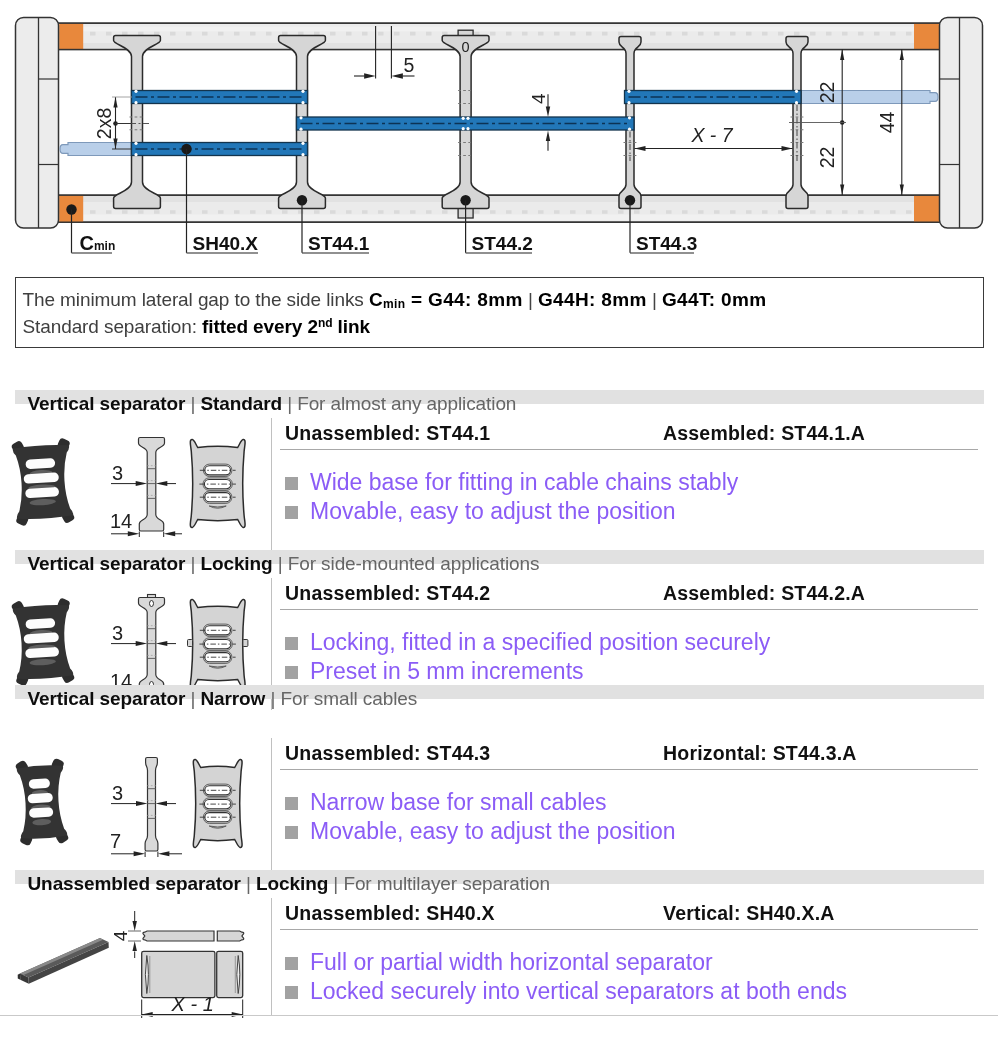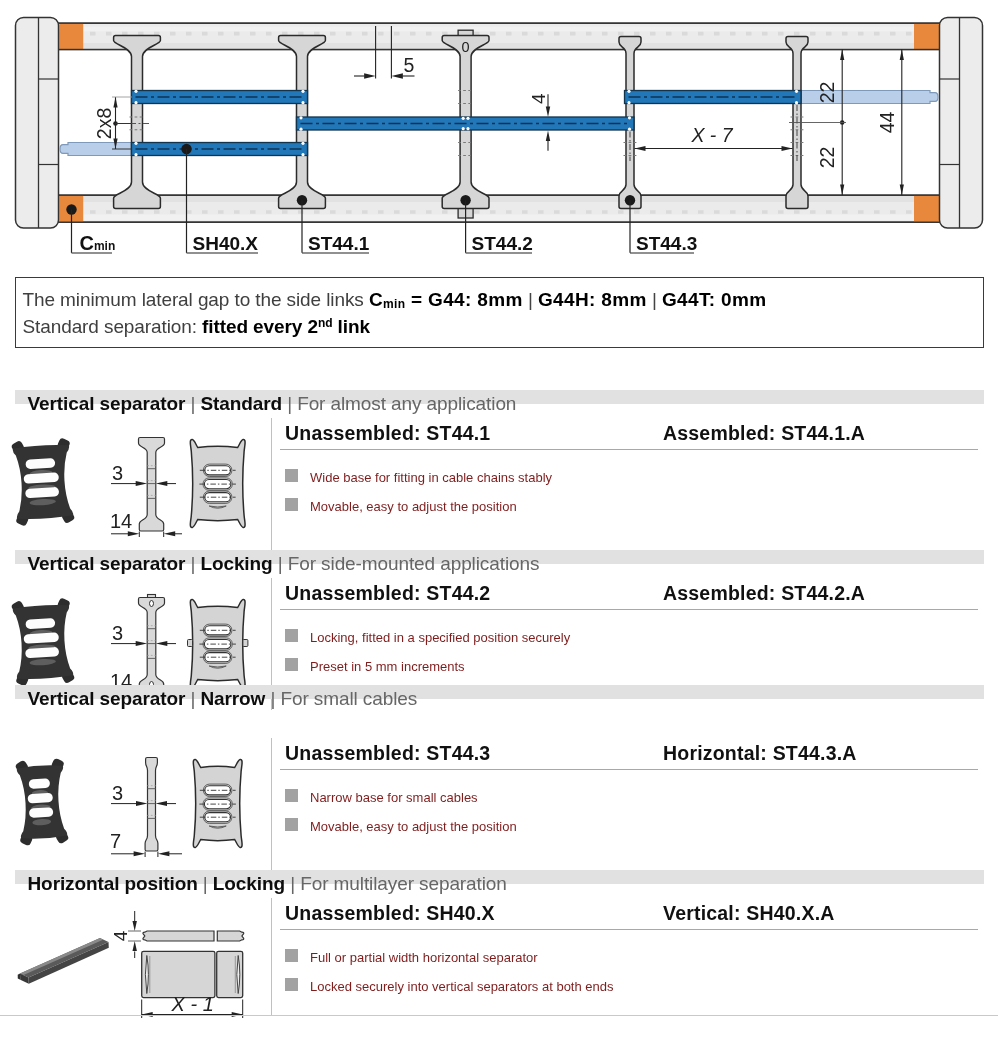--- a/index.html
+++ b/index.html
@@ -9,21 +9,21 @@
  border:1.5px solid #3a3a3a;padding:8px 0 0 7px;font-size:19px;letter-spacing:-0.1px;color:#3f3f3f;}
 .notebox .ln{height:27.4px;line-height:27.4px;white-space:nowrap;}
 .notebox b{color:#000;text-align:right;}
 .sec-h{position:absolute;left:14.5px;width:969px;height:14px;background:#e1e1e1;
  font-size:19px;line-height:28.5px;color:#666;letter-spacing:-0.1px;white-space:nowrap;padding-left:13px;box-sizing:border-box;}
 .sec-h b{color:#0d0d0d;}
 .divider{position:absolute;left:270.5px;width:1px;background:#c0c0c0;}
 .urow{position:absolute;left:285px;width:698px;font-size:19.5px;font-weight:bold;color:#111;letter-spacing:0.2px;white-space:nowrap;}
 .urow .asm{position:absolute;left:378px;top:0;}
 .uline{position:absolute;left:280px;width:698px;height:1px;background:#a8a8a8;}
-.bullet{position:absolute;left:285px;white-space:nowrap;font-size:13px;color:#7f1d1d;}
+.bullet{position:absolute;left:285px;white-space:nowrap;font-size:23px;color:#8b5cf6;}
 .bullet .sq{display:inline-block;width:13px;height:13px;background:#a2a2a2;margin-right:12px;}
 .botline{position:absolute;left:0;top:1015px;width:998px;height:1px;background:#c9c9c9;}
 sub.mm{font-size:12px;vertical-align:baseline;position:relative;top:2px;}
 sup.nd{font-size:12px;vertical-align:baseline;position:relative;top:-6px;}
 
 </style></head><body>
 <svg width="998" height="266" viewBox="0 0 998 266" style="position:absolute;left:0;top:0;">
     <rect x="57.5" y="23.2" width="883" height="26.3" fill="#ebebeb" stroke="#333" stroke-width="1.4"></rect>
     <rect x="57.5" y="195.2" width="883" height="27.0" fill="#ebebeb" stroke="#333" stroke-width="1.4"></rect>
     <rect x="58" y="26.7" width="882" height="4.6" fill="#f1f1f1"></rect>
@@ -323,21 +323,21 @@
       <rect x="203.4" y="73.0" width="28.5" height="12.4" rx="6" fill="#d4d4d4" stroke="#555" stroke-width="0.9"></rect>
       <path d="M209.2,88.0 Q217.7,92.4 226.2,88.0 Q217.7,90.0 209.2,88.0 Z" fill="#c4c4c4" stroke="#555" stroke-width="0.9"></path>
       <rect x="204.8" y="74.6" width="25.7" height="9.2" rx="4.6" fill="#fff" stroke="#333" stroke-width="1.1"></rect>
       <line x1="199.8" y1="79.2" x2="235.6" y2="79.2" stroke="#333" stroke-width="0.9" stroke-dasharray="5.5 2 1.5 2"></line>
     </svg>
   </div>
 <div class="urow" style="top:742.0px">Unassembled: ST44.3<span class="asm">Horizontal: ST44.3.A</span></div>
 <div class="uline" style="top:769.0px"></div>
 <div class="bullet" style="top:788.5px"><span class="sq"></span>Narrow base for small cables</div>
 <div class="bullet" style="top:818.0px"><span class="sq"></span>Movable, easy to adjust the position</div>
-<div class="sec-h" style="top:869.5px"><b>Horizontal position</b> <span>|</span> <b>Locking</b> | For multilayer separation</div>
+<div class="sec-h" style="top:869.5px"><b>Unassembled separator</b> <span>|</span> <b>Locking</b> | For multilayer separation</div>
 <div class="divider" style="top:898.0px;height:117px"></div>
 <div class="abs" style="left:0;top:898.0px;width:270px;height:134px">
     <svg width="270" height="134" viewBox="0 0 270 134" style="position:absolute;left:0;top:0;">
       <polygon points="20,75.5 100,40 108.5,44 28.5,79.5" fill="#5a5a5a"></polygon>
       <polygon points="20,75.5 100,40 103,41.7 23,77.2" fill="#8a8a8a"></polygon>
       <polygon points="20,75.5 28.5,79.5 28.8,85.8 20.3,81.8" fill="#383838"></polygon>
       <polygon points="28.5,79.5 108.5,44 108.8,49.8 28.8,85.8" fill="#444"></polygon>
       <polygon points="20,75.5 20.3,81.8 17.8,80.5 17.7,76.7" fill="#2f2f2f"></polygon>
       <path d="M147,33 H214 V43 H147 L144.8,41.8 Q142.2,41.8 143.2,40.1 L144.8,38 L143.2,35.9 Q142.2,34.2 144.8,34.2 Z" fill="#d6d6d6" stroke="#333" stroke-width="1.2"></path>
       <path d="M217.3,33 H239.7 L241.9,34.2 Q244.5,34.2 243.5,35.9 L241.9,38 L243.5,40.1 Q244.5,41.8 241.9,41.8 L239.7,43 H217.3 Z" fill="#d6d6d6" stroke="#333" stroke-width="1.2"></path>

